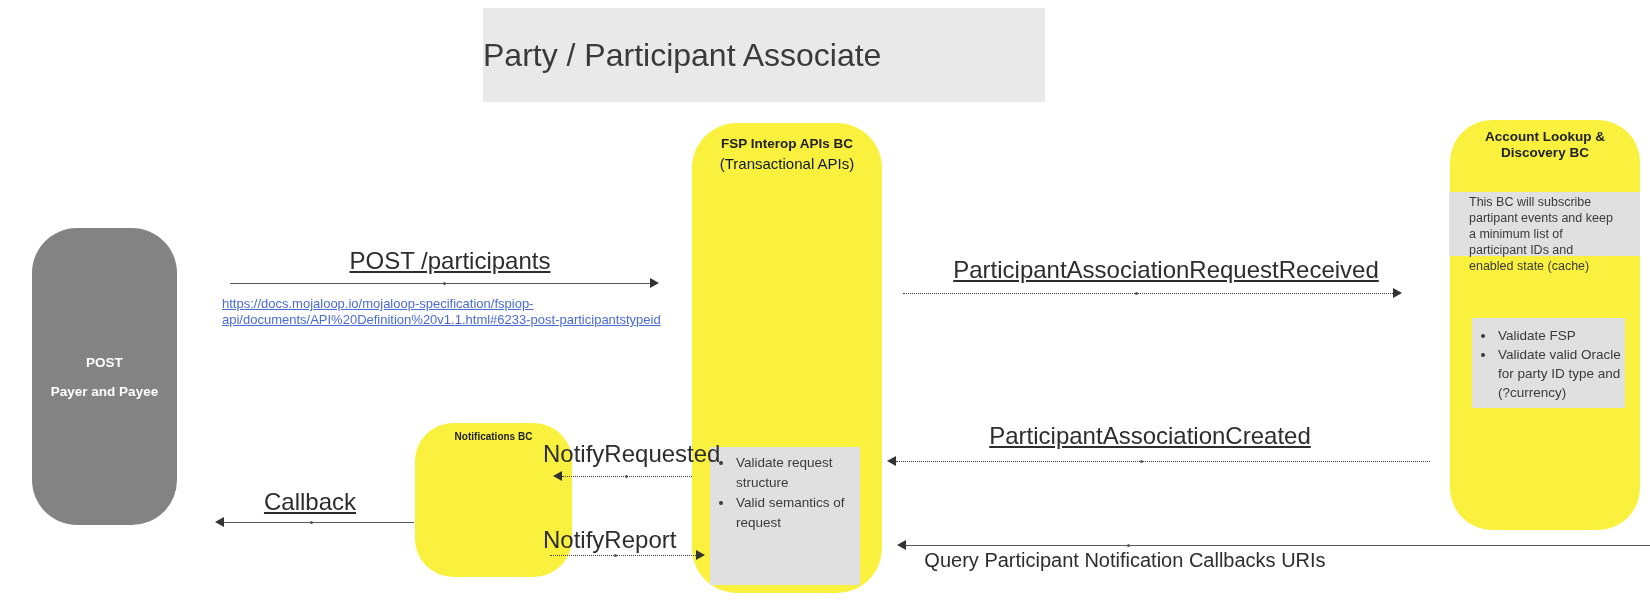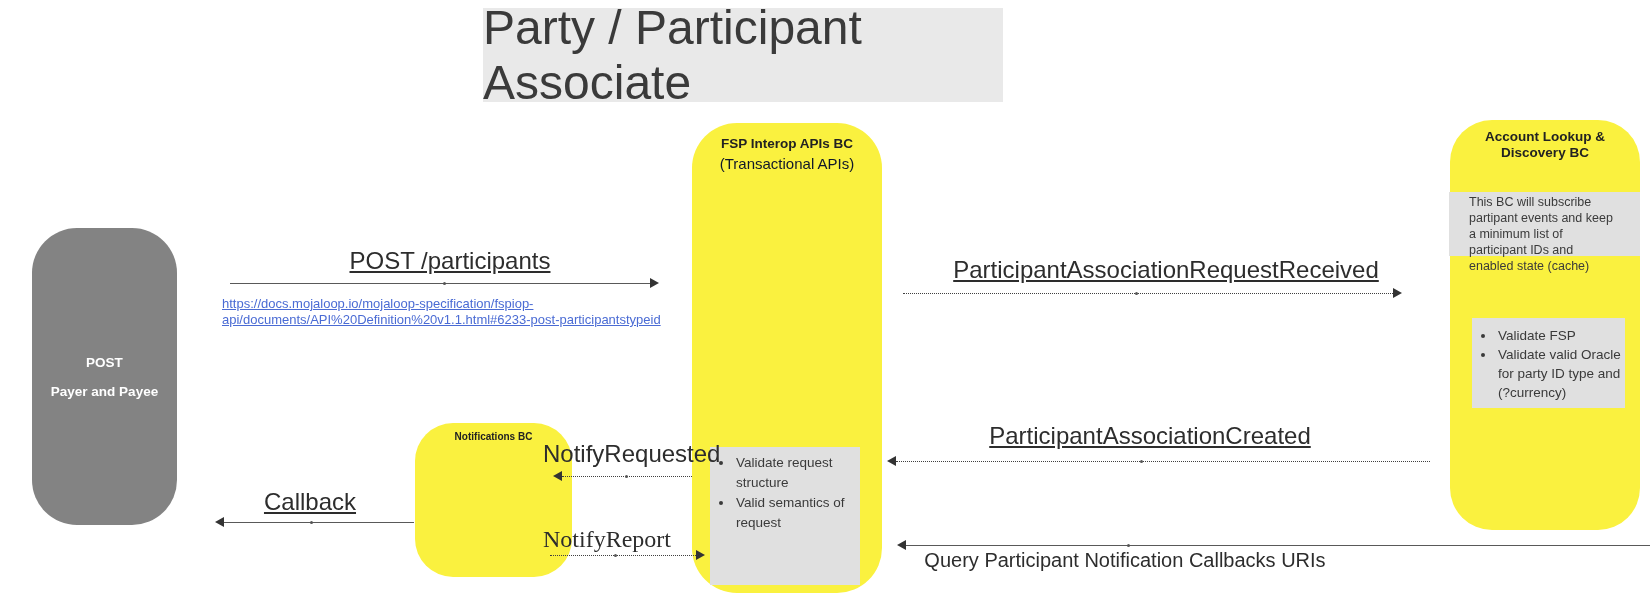--- a/index.html
+++ b/index.html
@@ -4,23 +4,23 @@
 <style>
   * { margin:0; padding:0; box-sizing:border-box; }
   html,body { background:#ffffff; }
   #canvas {
     position:relative; width:1650px; height:602px; overflow:hidden;
     background:#ffffff; font-family:"Liberation Sans", sans-serif;
   }
 
   
   .banner {
-    position:absolute; left:483px; top:8px; width:520px; height:94px;
+    position:absolute; left:483px; top:8px; width:562px; height:94px;
     background:var(--banner,#e9e9e9); display:flex; align-items:center; 
-    font-size:48px; color:#3a3a3a;
+    font-size:32px; color:#3a3a3a;
   }
 
   
   .actor { position:absolute; }
   .dfsp {
     left:32px; top:228px; width:145px; height:297px; border-radius:45px;
     background:var(--gray-actor,#838383); color:#ffffff;
     display:flex; flex-direction:column; align-items:center; justify-content:center;
     gap:14px; font-size:13.5px; font-weight:bold; text-align:center;
   }
@@ -127,21 +127,21 @@
   <div class="msg center" style="left:900px; top:422px; width:500px;">ParticipantAssociationCreated</div>
   <div class="head head-l" style="left:887px; top:456px;"></div>
   <div class="line dotted" style="left:896px; top:461px; width:534px;"></div>
   <div class="dot" style="left:1140px; top:460px;"></div>
 
   <div class="msg" style="left:543px; top:440px;">NotifyRequested</div>
   <div class="head head-l" style="left:553px; top:471px;"></div>
   <div class="line dotted" style="left:562px; top:476px; width:130px;"></div>
   <div class="dot" style="left:625px; top:475px;"></div>
 
-  <div class="msg" style="left:543px; top:526px;font-family:Liberation Serif, serif;">NotifyReport</div>
+  <div class="msg" style="left:543px; top:526px;">NotifyReport</div>
   <div class="line dotted" style="left:550px; top:555px; width:146px;"></div>
   <div class="head head-r" style="left:696px; top:550px;"></div>
   <div class="dot" style="left:614px; top:554px;"></div>
 
   <div class="msg center" style="left:205px; top:452px; width:210px; white-space:normal; line-height:33px;">
     <br>
     <span>Callback</span>
   </div>
   <div class="head head-l" style="left:215px; top:517px;"></div>
   <div class="line solid" style="left:224px; top:522px; width:190px;"></div>

